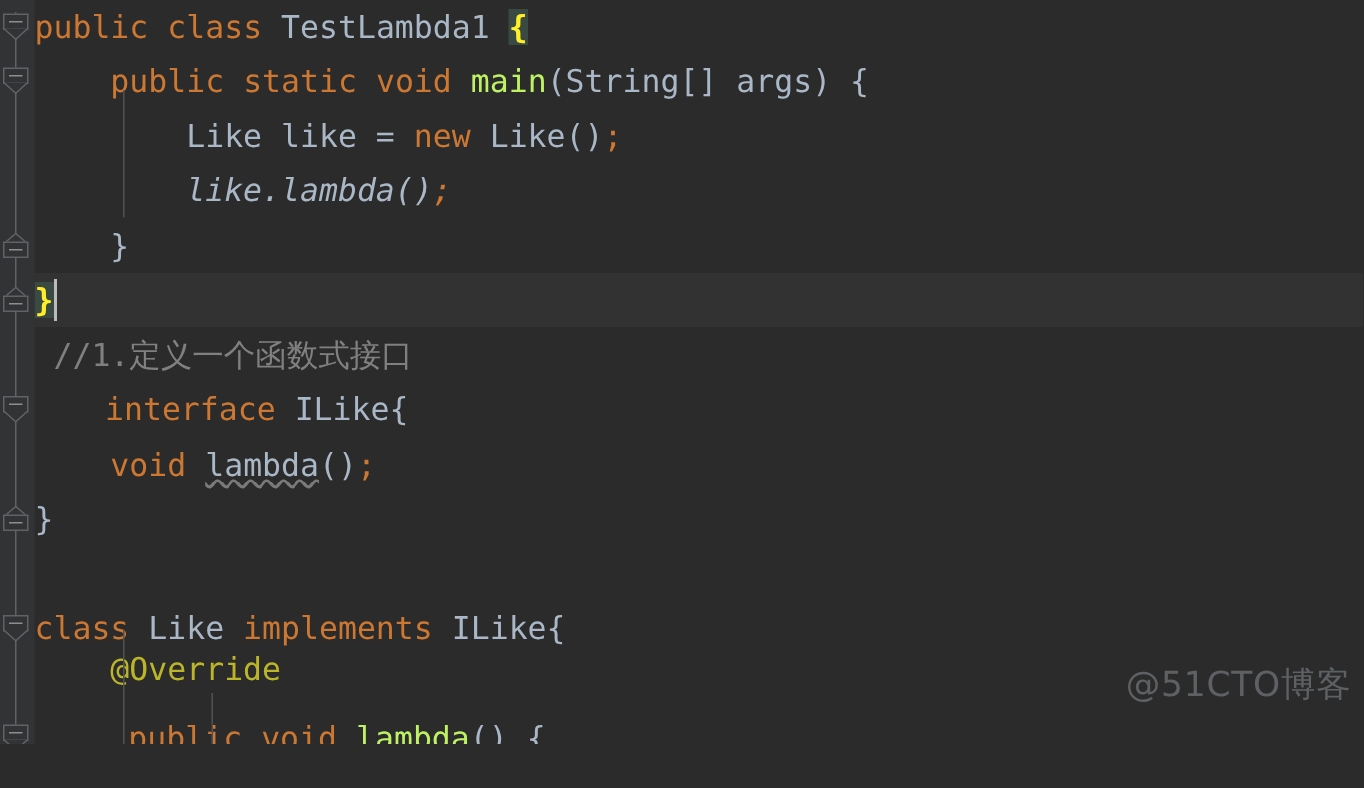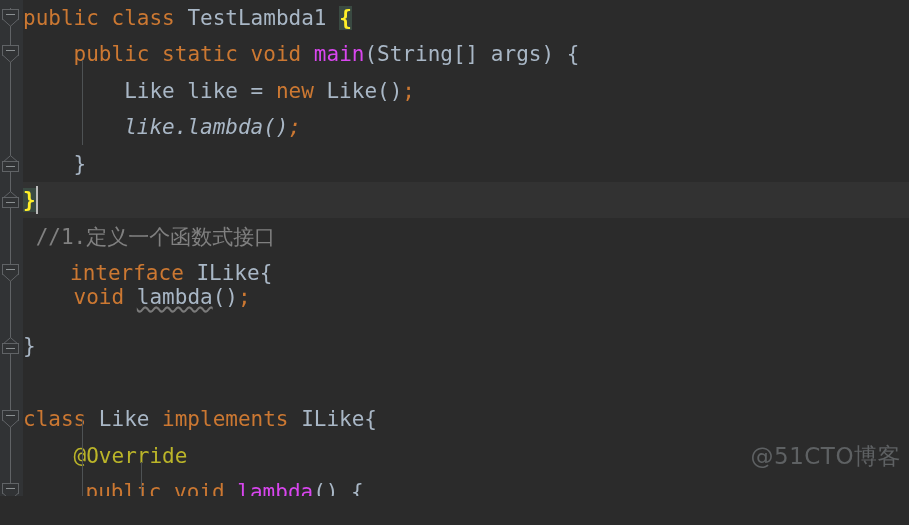--- a/index.html
+++ b/index.html
@@ -131,21 +131,21 @@
     background: #4e5254;
     z-index: 1;
   }
 
   
   .kw      { color: #cc7832; }
   .ident   { color: #a9b7c6; }
   .cmt     { color: #808080; }
   .str     { color: #6a8759; }
   .anno    { color: #bbb529; }
-  .mth     { color: #d946ef; }
+  .mth     { color: #bef264; }
   .stat    { color: #9876aa; font-style: italic; }
   .brace-hl {
     color: #ffef28;
     background: #3a4a42;
     font-weight: bold;
   }
   .warn-underline {
     text-decoration: underline wavy #7a7a7a;
     text-decoration-skip-ink: none;
     text-underline-offset: 2px;
@@ -196,24 +196,24 @@
 
   <div id="lines">
       <div class="line" style="top: 0px;"><span class="txt"><span class="kw">public</span><span class="ident"> </span><span class="kw">class</span><span class="ident"> </span><span class="ident">TestLambda1</span><span class="ident"> </span><span class="brace-hl">{</span></span></div>
       <div class="line" style="top: 36px;"><span class="txt"><span class="ident">    </span><span class="kw">public</span><span class="ident"> </span><span class="kw">static</span><span class="ident"> </span><span class="kw">void</span><span class="ident"> </span><span class="mth">main</span><span class="ident">(String[] args) {</span></span></div>
       <div class="line" style="top: 73px; text-decoration: underline;"><span class="txt"><span class="ident">        Like like = </span><span class="kw">new</span><span class="ident"> Like</span><span class="ident">()</span><span class="kw">;</span></span></div>
       <div class="line" style="top: 109px; font-style: italic;"><span class="txt"><span class="ident">        like.lambda()</span><span class="kw">;</span></span></div>
       <div class="line" style="top: 146px;"><span class="txt"><span class="ident">    }</span></span></div>
       <div class="line current" style="top: 182px;"><span class="txt"><span class="brace-hl">}</span></span></div>
       <div class="line" style="top: 219px;"><span class="txt"><span class="cmt"> //1.定义一个函数式接口</span></span></div>
       <div class="line" style="top: 255px; margin-left: 47px;"><span class="txt"><span class="kw">interface</span><span class="ident"> ILike{</span></span></div>
-      <div class="line" style="top: 279px;"><span class="txt"><span class="ident">    </span><span class="kw">void</span><span class="ident"> </span><span class="ident warn-underline">lambda</span><span class="ident">()</span><span class="kw">;</span></span></div>
+      <div class="line" style="top: 292px;"><span class="txt"><span class="ident">    </span><span class="kw">void</span><span class="ident"> </span><span class="ident warn-underline">lambda</span><span class="ident">()</span><span class="kw">;</span></span></div>
       <div class="line" style="top: 328px;"><span class="txt"><span class="ident">}</span></span></div>
       <div class="line" style="top: 401px;"><span class="txt"><span class="kw">class</span><span class="ident"> Like </span><span class="kw">implements</span><span class="ident"> ILike{</span></span></div>
-      <div class="line" style="top: 438px;"><span class="txt"><span class="ident">    </span><span class="anno">@Override</span></span></div>
+      <div class="line" style="top: 428px;"><span class="txt"><span class="ident">    </span><span class="anno">@Override</span></span></div>
       <div class="line" style="top: 474px; margin-left: 12px;"><span class="txt"><span class="ident">    </span><span class="kw">public</span><span class="ident"> </span><span class="kw">void</span><span class="ident"> </span><span class="mth">lambda</span><span class="ident">() {</span></span></div>
       <div class="line" style="top: 511px;"><span class="txt"><span class="ident">        System.</span><span class="stat">out</span><span class="ident">.println(</span><span class="str">"i like lambda"</span><span class="ident">)</span><span class="kw">;</span></span></div>
     </div>
 
   <div class="indent-guide" style="left:82px; top:60px; height:85px;"></div>
   <div class="indent-guide" style="left:82px; top:420px; height:85px;"></div>
   <div class="indent-guide" style="left:141px; top:462px; height:48px;"></div>
 
   <div id="gutter">
       <div class="fold-rail" style="top: 8px; height: 505px;"></div>

